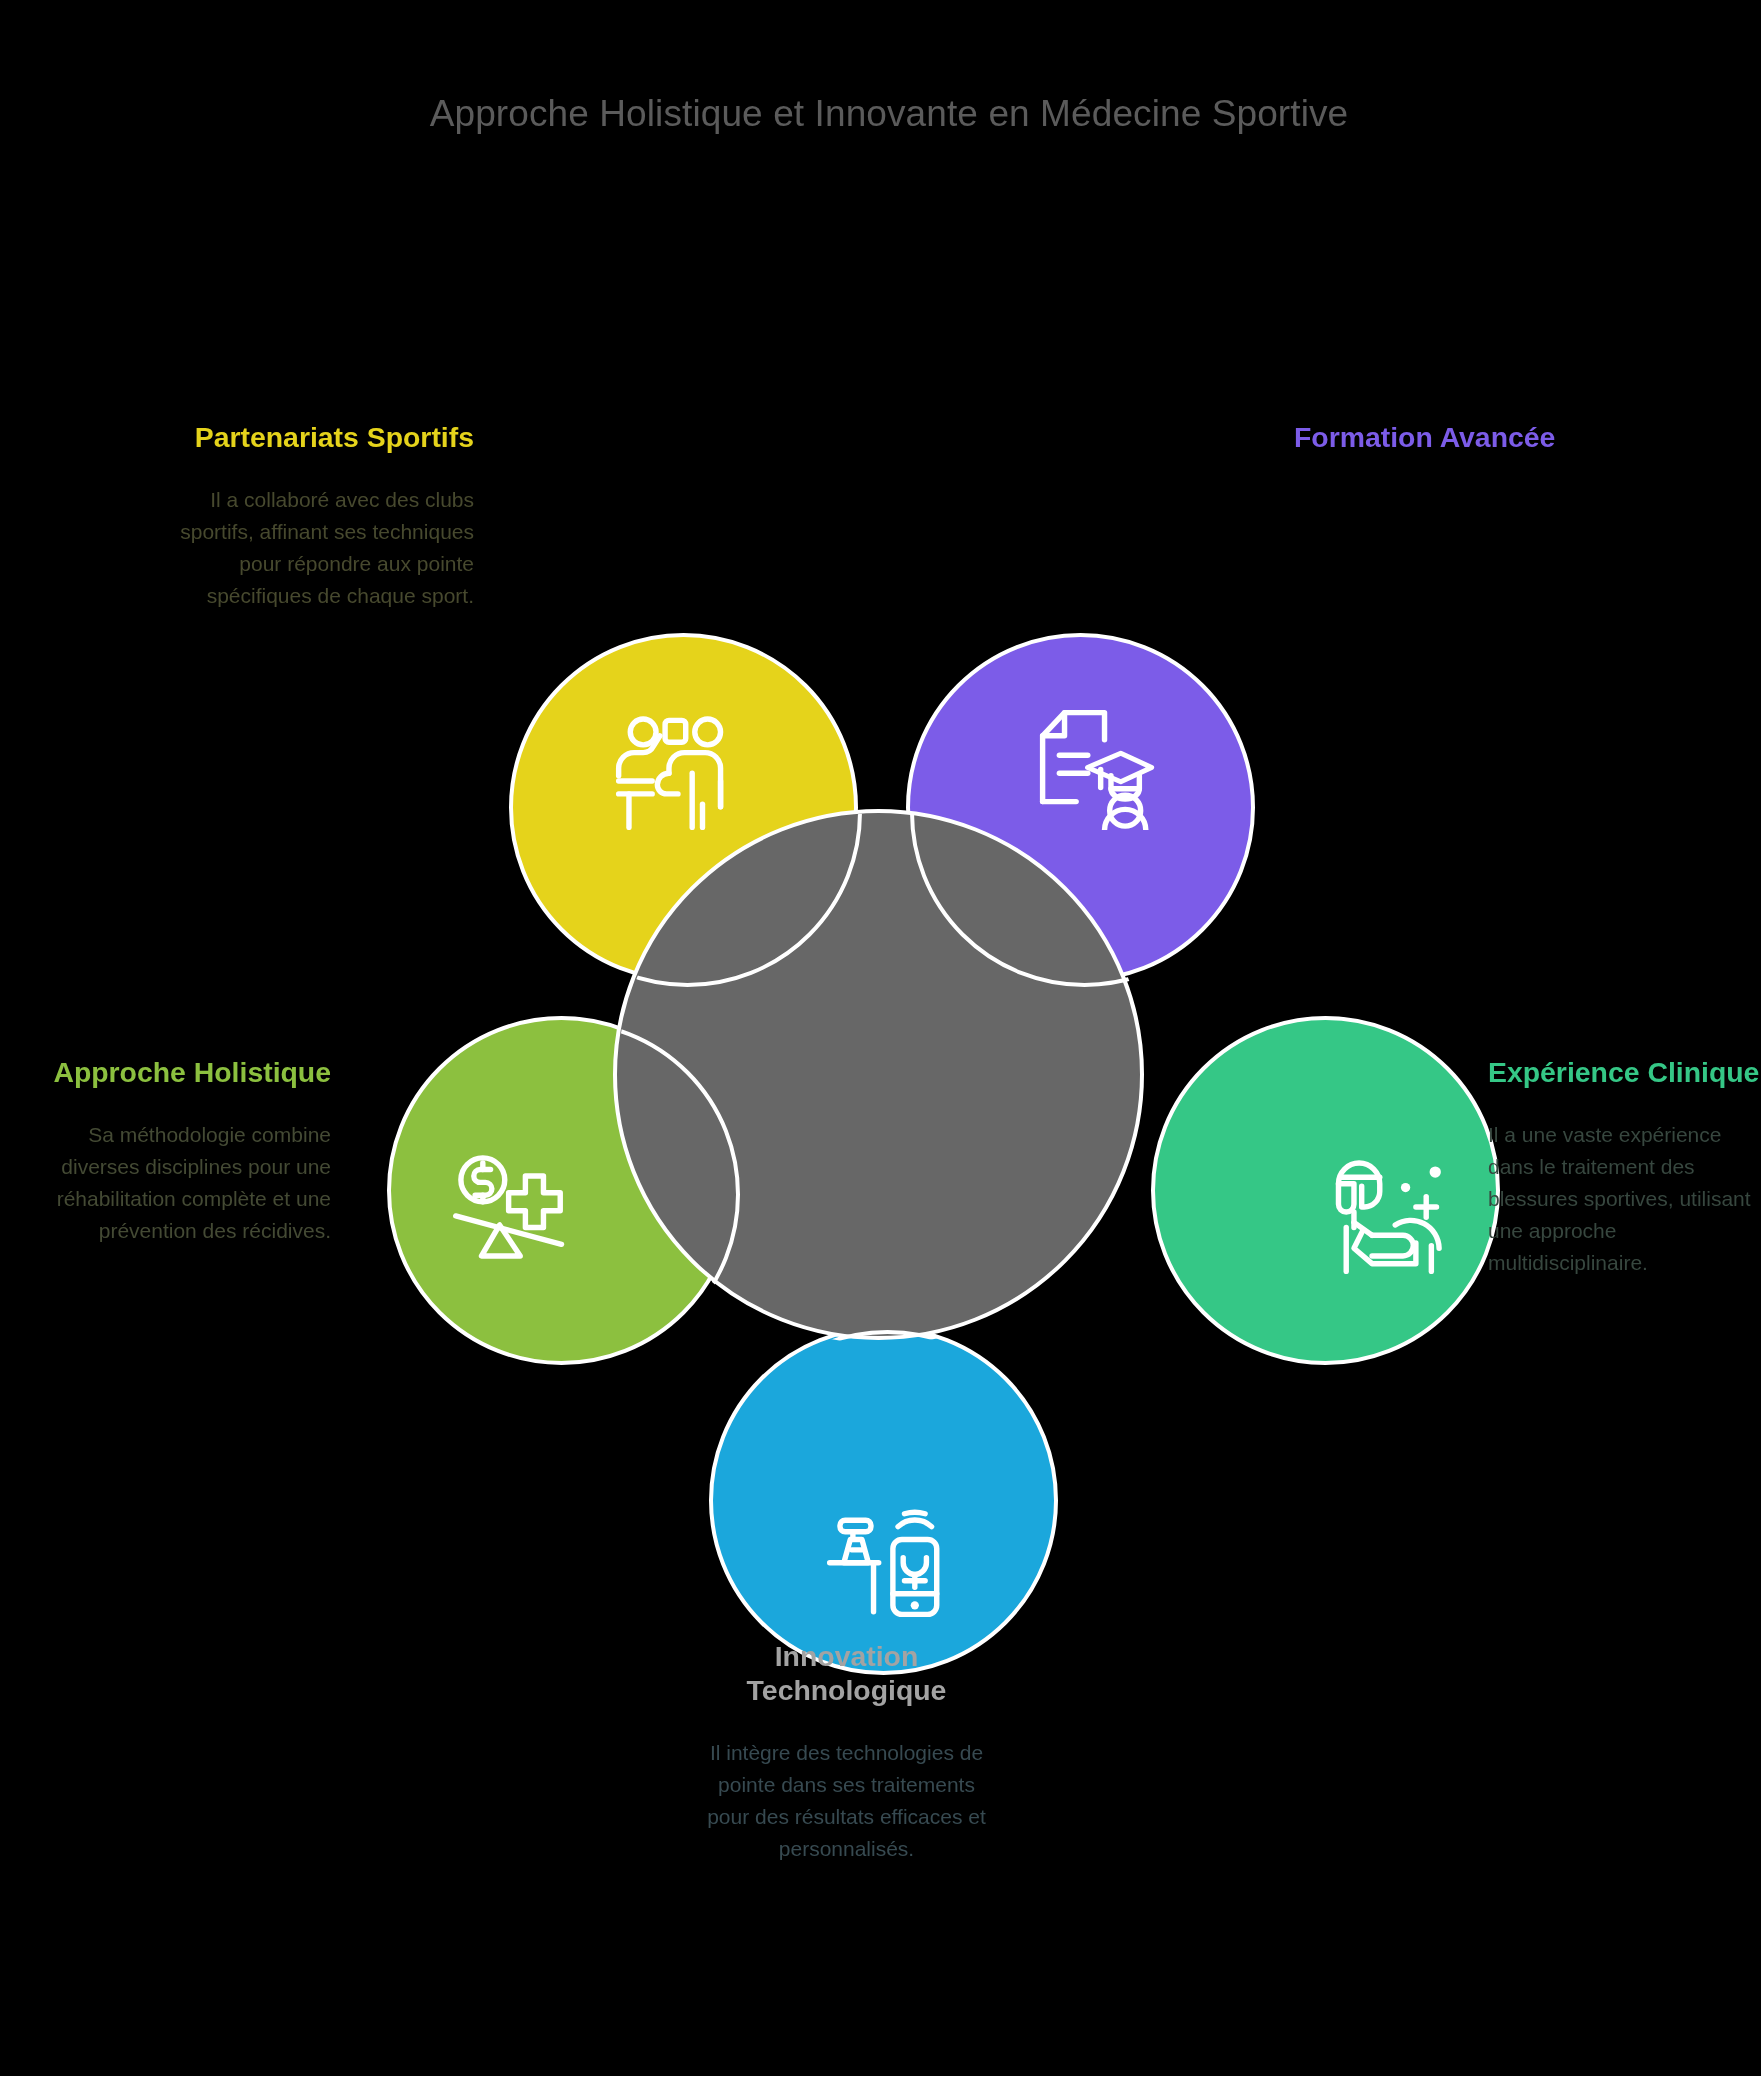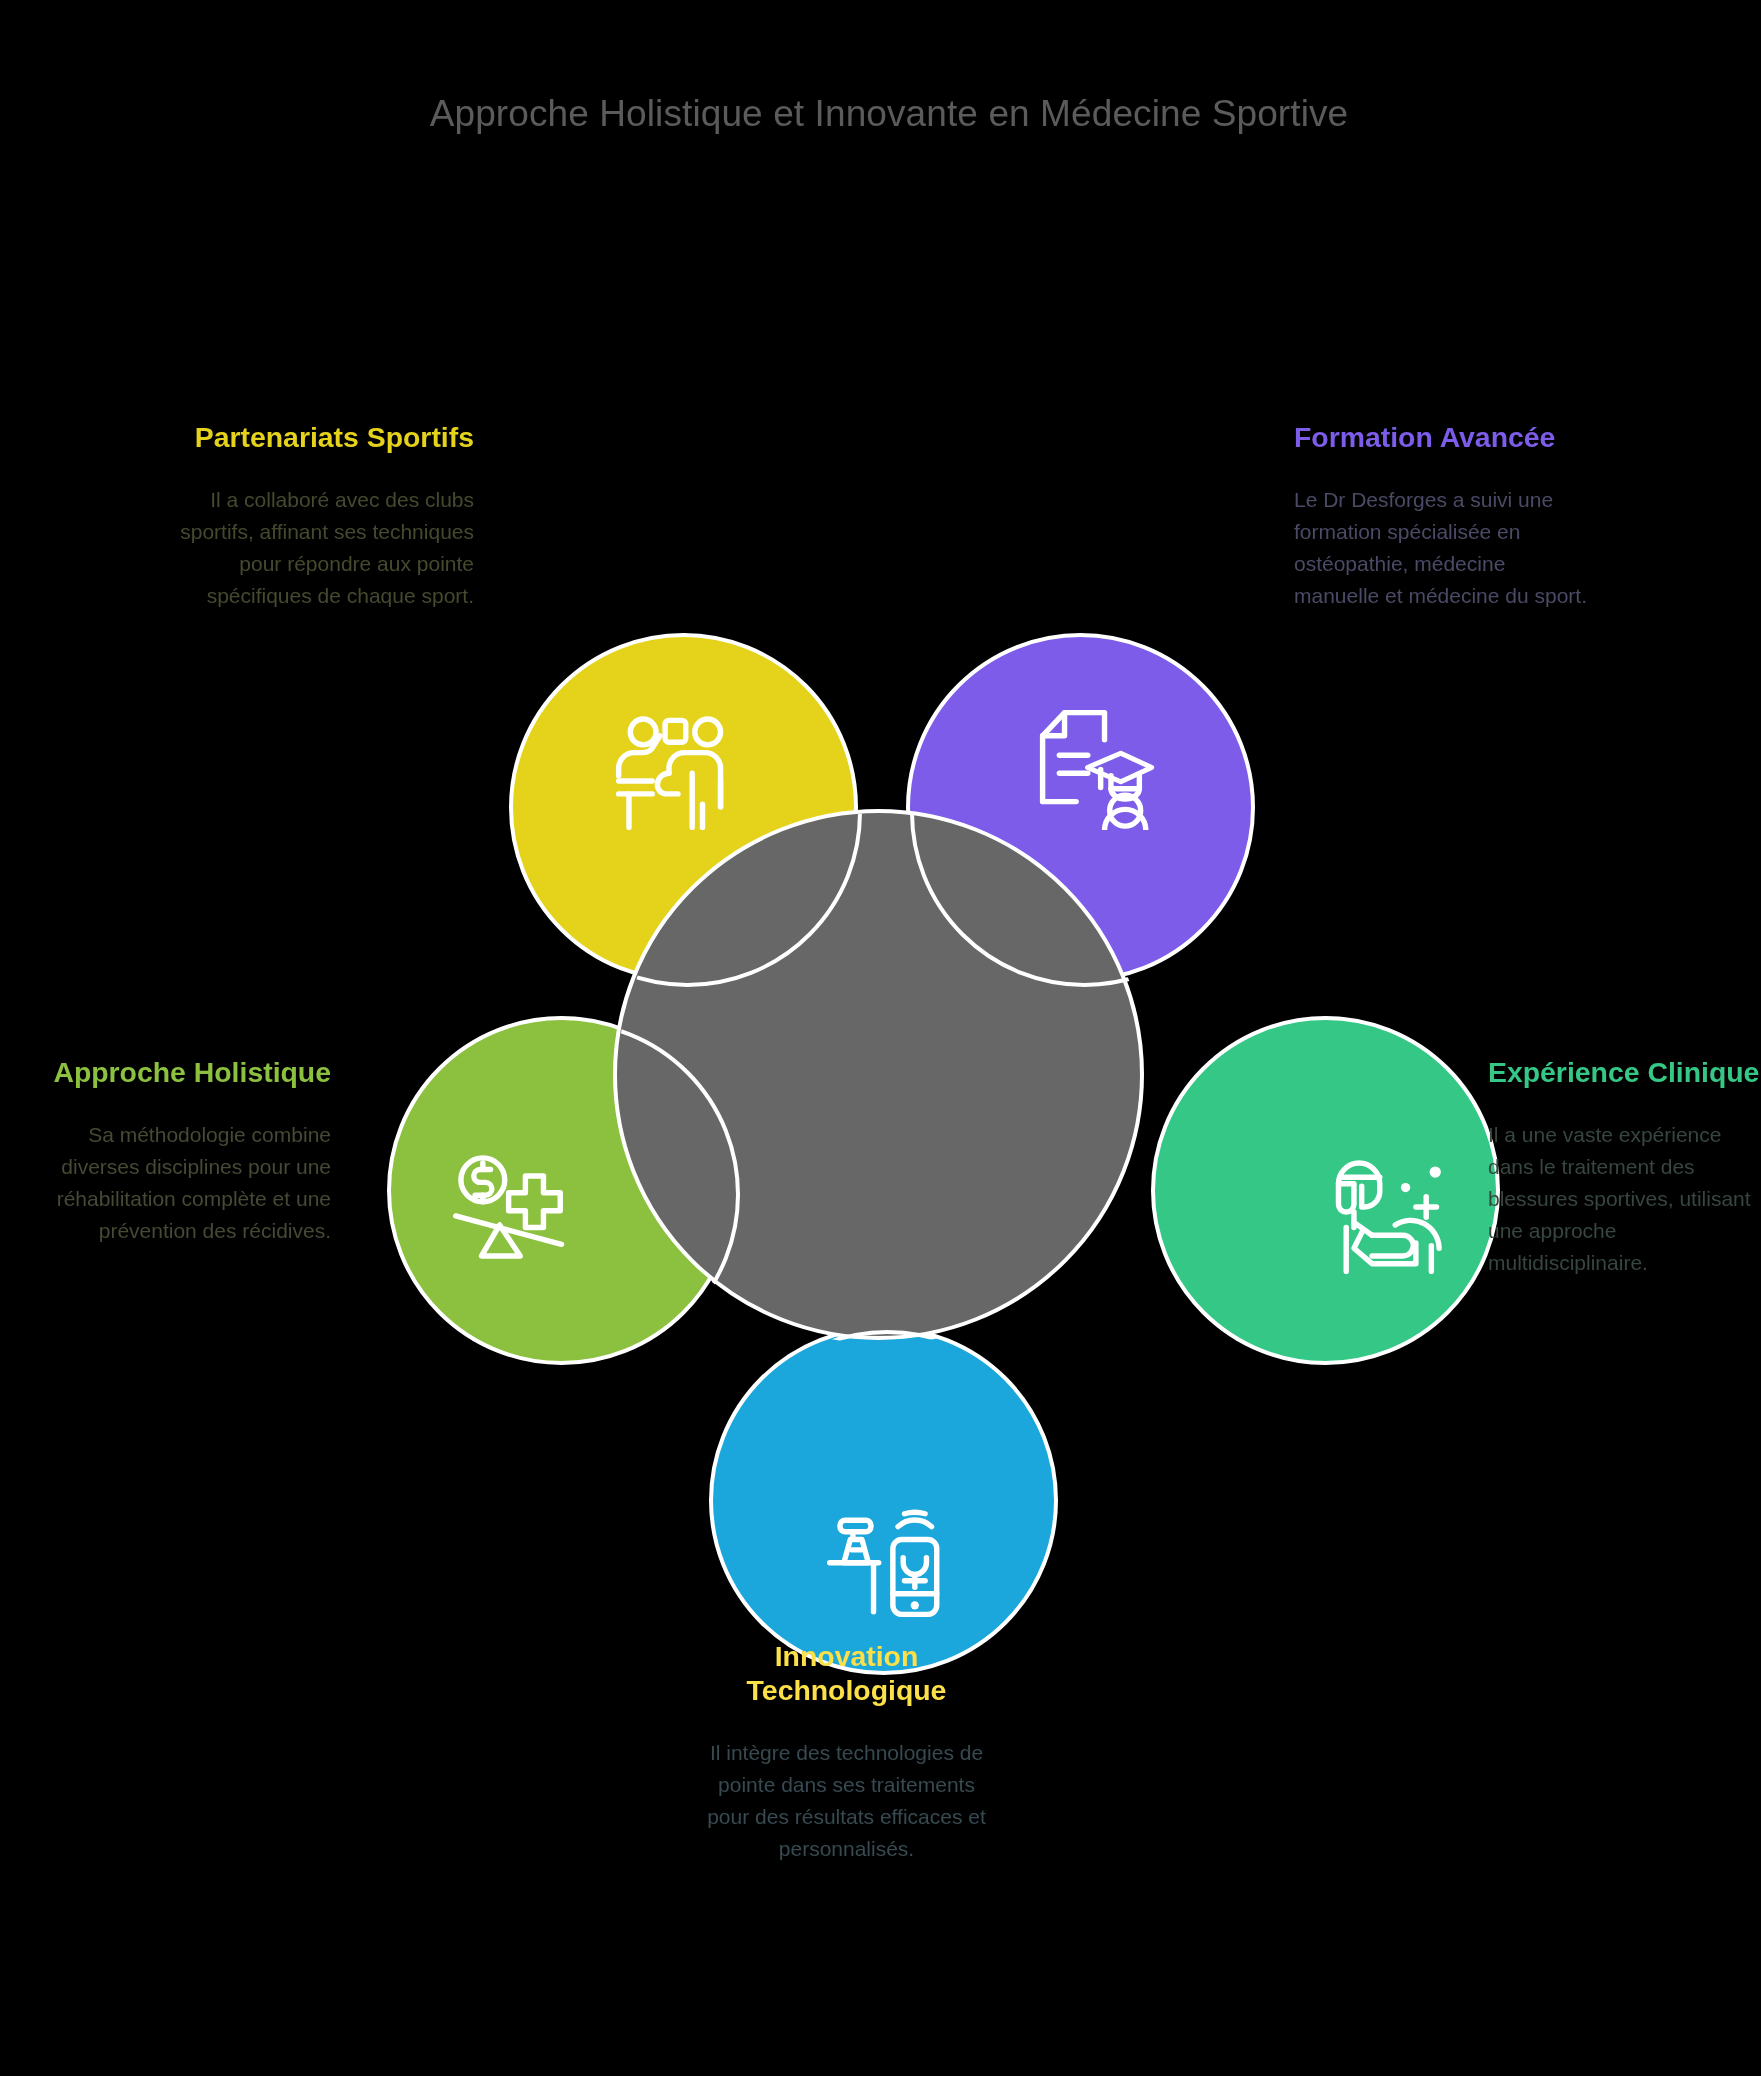--- a/index.html
+++ b/index.html
@@ -142,21 +142,21 @@
 
   .block-holistic { left: 6px;   top: 1055px; width: 325px; text-align: right; }
   .block-holistic .block-title { color: #8CC03F; }
   .block-holistic .block-body  { color: #444a34; }
 
   .block-clinical { left: 1488px; top: 1055px; width: 278px; text-align: left; }
   .block-clinical .block-title { color: #35C786; }
   .block-clinical .block-body  { color: #37473f; }
 
   .block-innovation { left: 701px; top: 1639px; width: 291px; text-align: center; }
-  .block-innovation .block-title { color: #fde047; }
+  .block-innovation .block-title { color: #a3a3a3; }
   .block-innovation .block-body  { color: #374a51; }
 </style>
 </head>
 <body>
 
 <div id="page-title">Approche Holistique et Innovante en Médecine Sportive</div>
 
 <div id="diagram">
 
   <div class="petal petal-top-left" style="background:#E5D31B;">
@@ -262,21 +262,20 @@
     </div>
   </div>
 
   <div class="block block-partnerships">
     <div class="block-title">Partenariats Sportifs</div>
     <div class="block-body">Il a collaboré avec des clubs sportifs, affinant ses techniques pour répondre aux pointe spécifiques de chaque sport.</div>
   </div>
 
   <div class="block block-training">
     <div class="block-title">Formation Avancée</div>
-    <div class="block-body">Le Dr Desforges a suivi une formation spécialisée en ostéopathie, médecine manuelle et médecine du sport.</div>
   </div>
 
   <div class="block block-holistic">
     <div class="block-title">Approche Holistique</div>
     <div class="block-body">Sa méthodologie combine diverses disciplines pour une réhabilitation complète et une prévention des récidives.</div>
   </div>
 
   <div class="block block-clinical">
     <div class="block-title">Expérience Clinique</div>
     <div class="block-body">Il a une vaste expérience dans le traitement des blessures sportives, utilisant une approche multidisciplinaire.</div>

